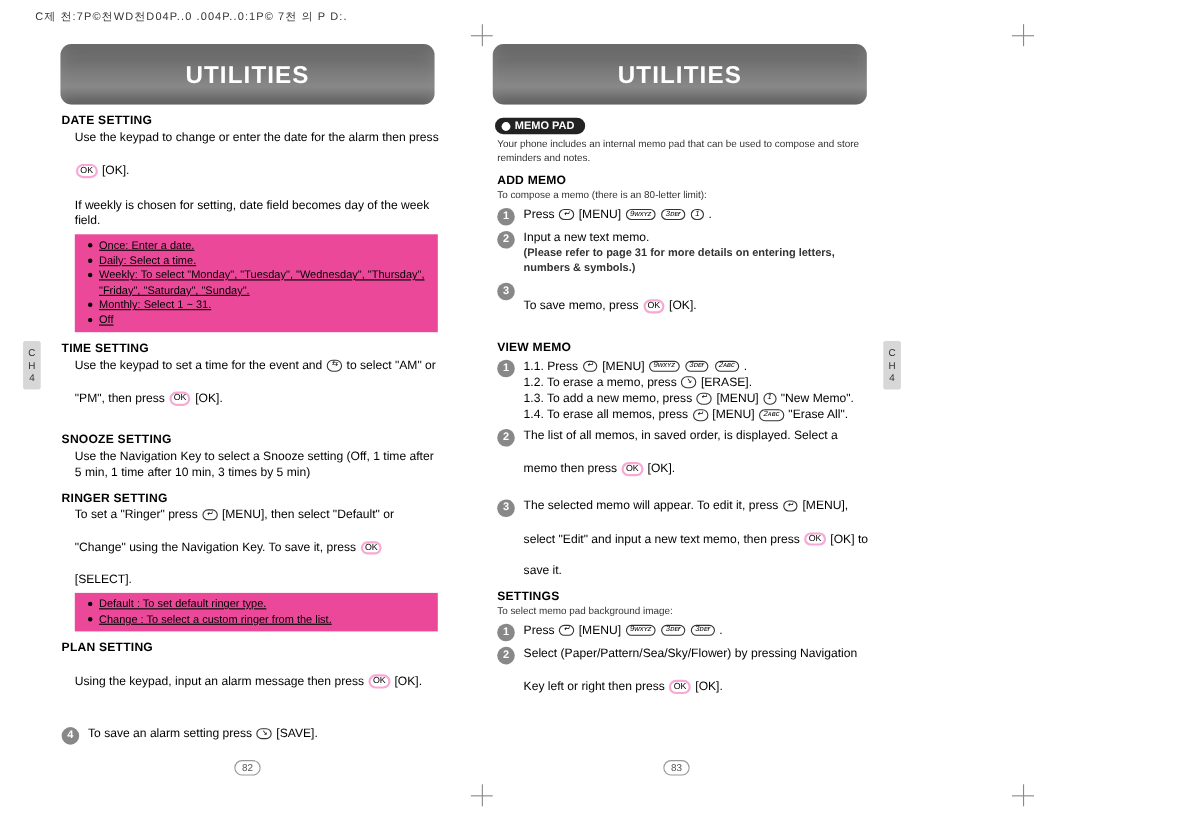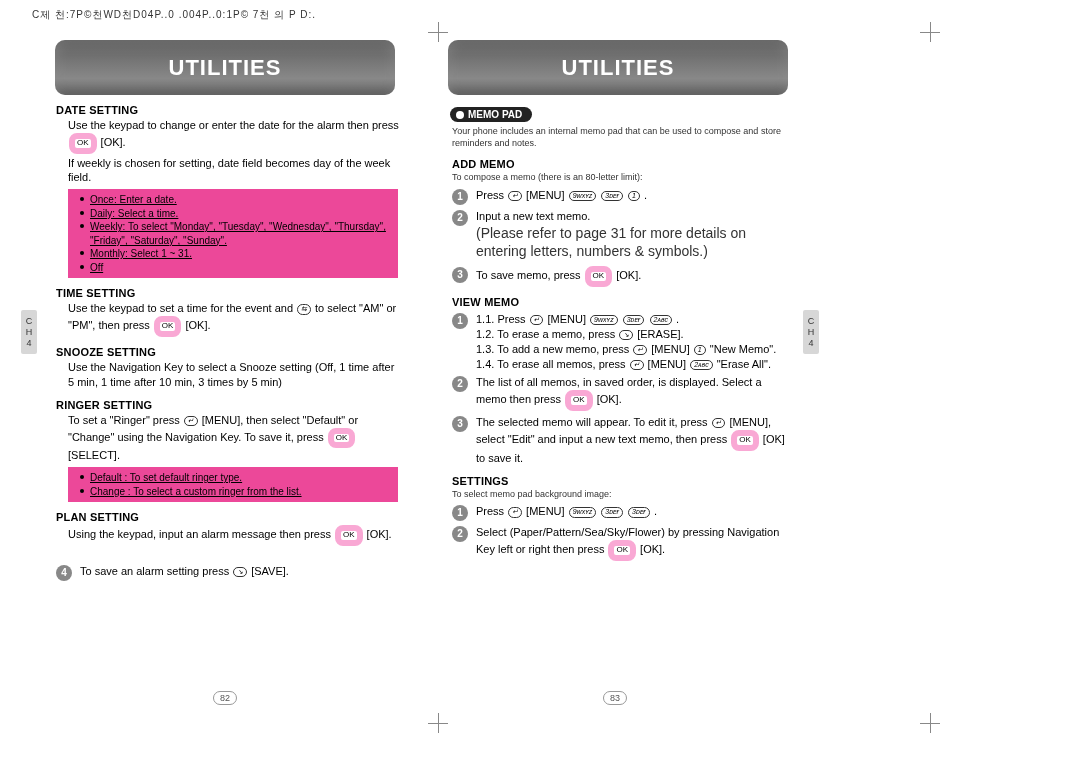--- a/index.html
+++ b/index.html
@@ -78,24 +78,25 @@
     font-size: 11px;
     margin: 9px 0 2px 14px;
     text-transform: uppercase;
     letter-spacing: 0.2px;
   }
   .body-text {
     margin: 0 6px 2px 26px;
     line-height: 1.35;
   }
   .small-note {
-    font-size: 14px;
+    font-size: 10px;
     color: #333;
     margin: 0 6px 2px 26px;
     line-height: 1.3;
+    font-weight: bold;
   }
   .small-intro {
     font-size: 9px;
     color: #333;
     margin: 2px 6px 4px 14px;
     line-height: 1.3;
   }
   .note-box {
     background: #ec4899;
     margin: 4px 10px 6px 26px;
@@ -183,26 +184,26 @@
     font-size: 9px;
     border: 1px solid #999;
     border-radius: 9px;
     padding: 1px 6px;
     color: #555;
   }
 
   .icon-ok {
     display: inline-block;
     font-size: 8px;
-    border: 6px solid #f9a8d4;
+    border: 2px solid #f9a8d4;
     border-radius: 8px;
     padding: 0 2px;
     line-height: 1.1;
     vertical-align: middle;
-    margin: 0 1px;
+    margin: 16px 1px;
     text-align: right;
   }
   .icon-btn {
     display: inline-block;
     font-size: 7px;
     border: 1px solid #333;
     border-radius: 6px;
     padding: 0 3px;
     line-height: 1.2;
     vertical-align: middle;

